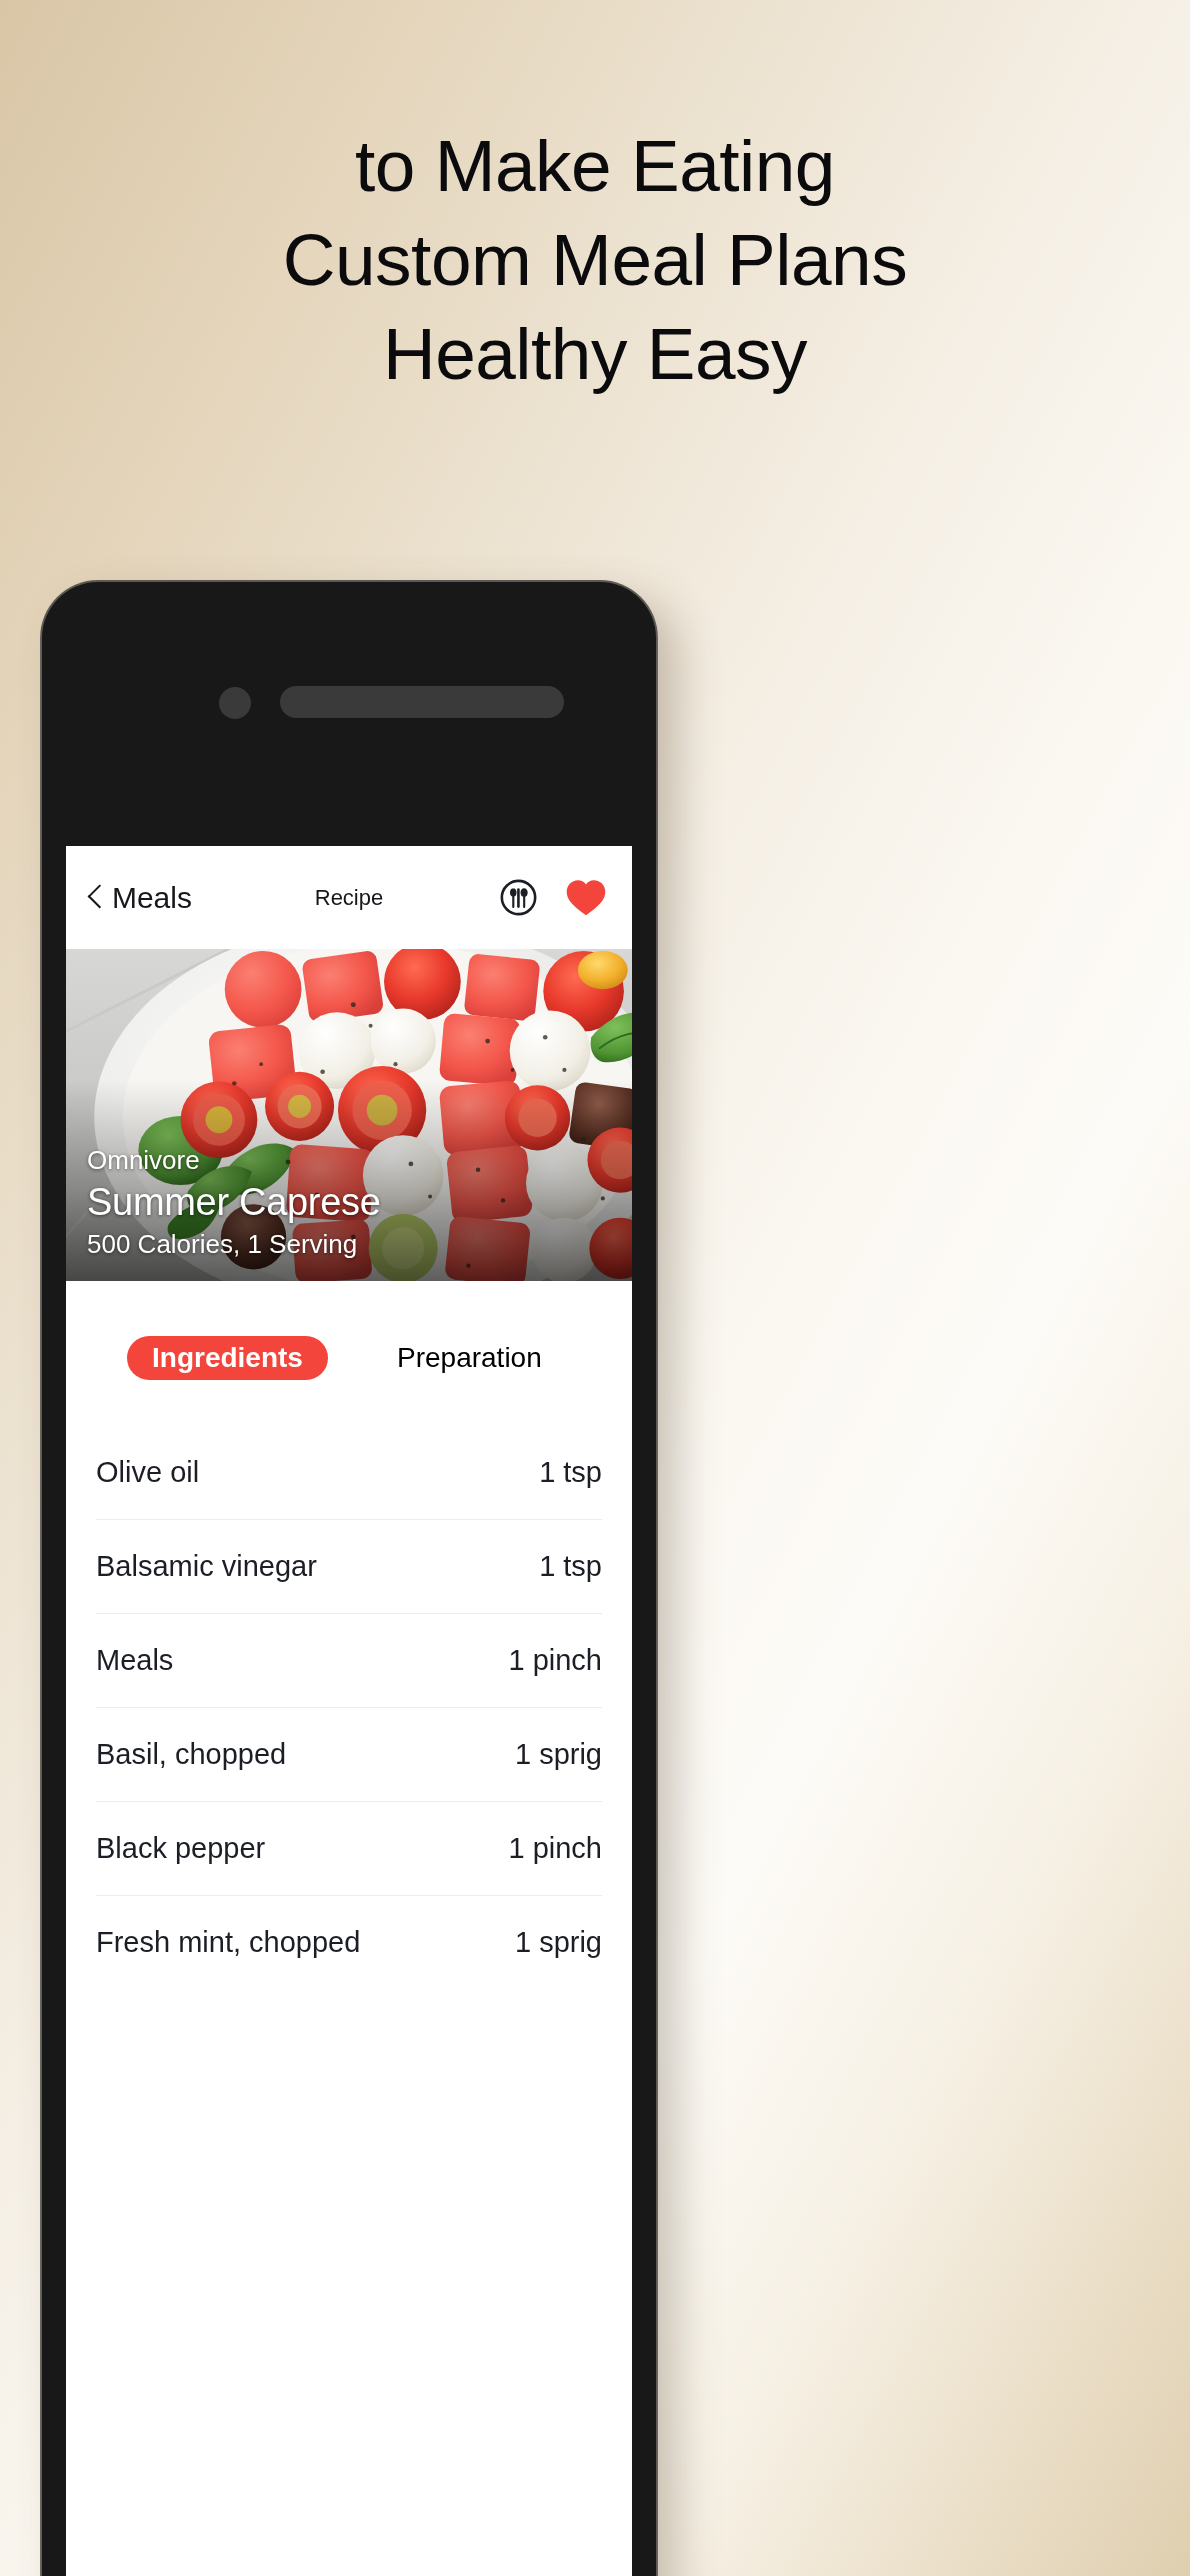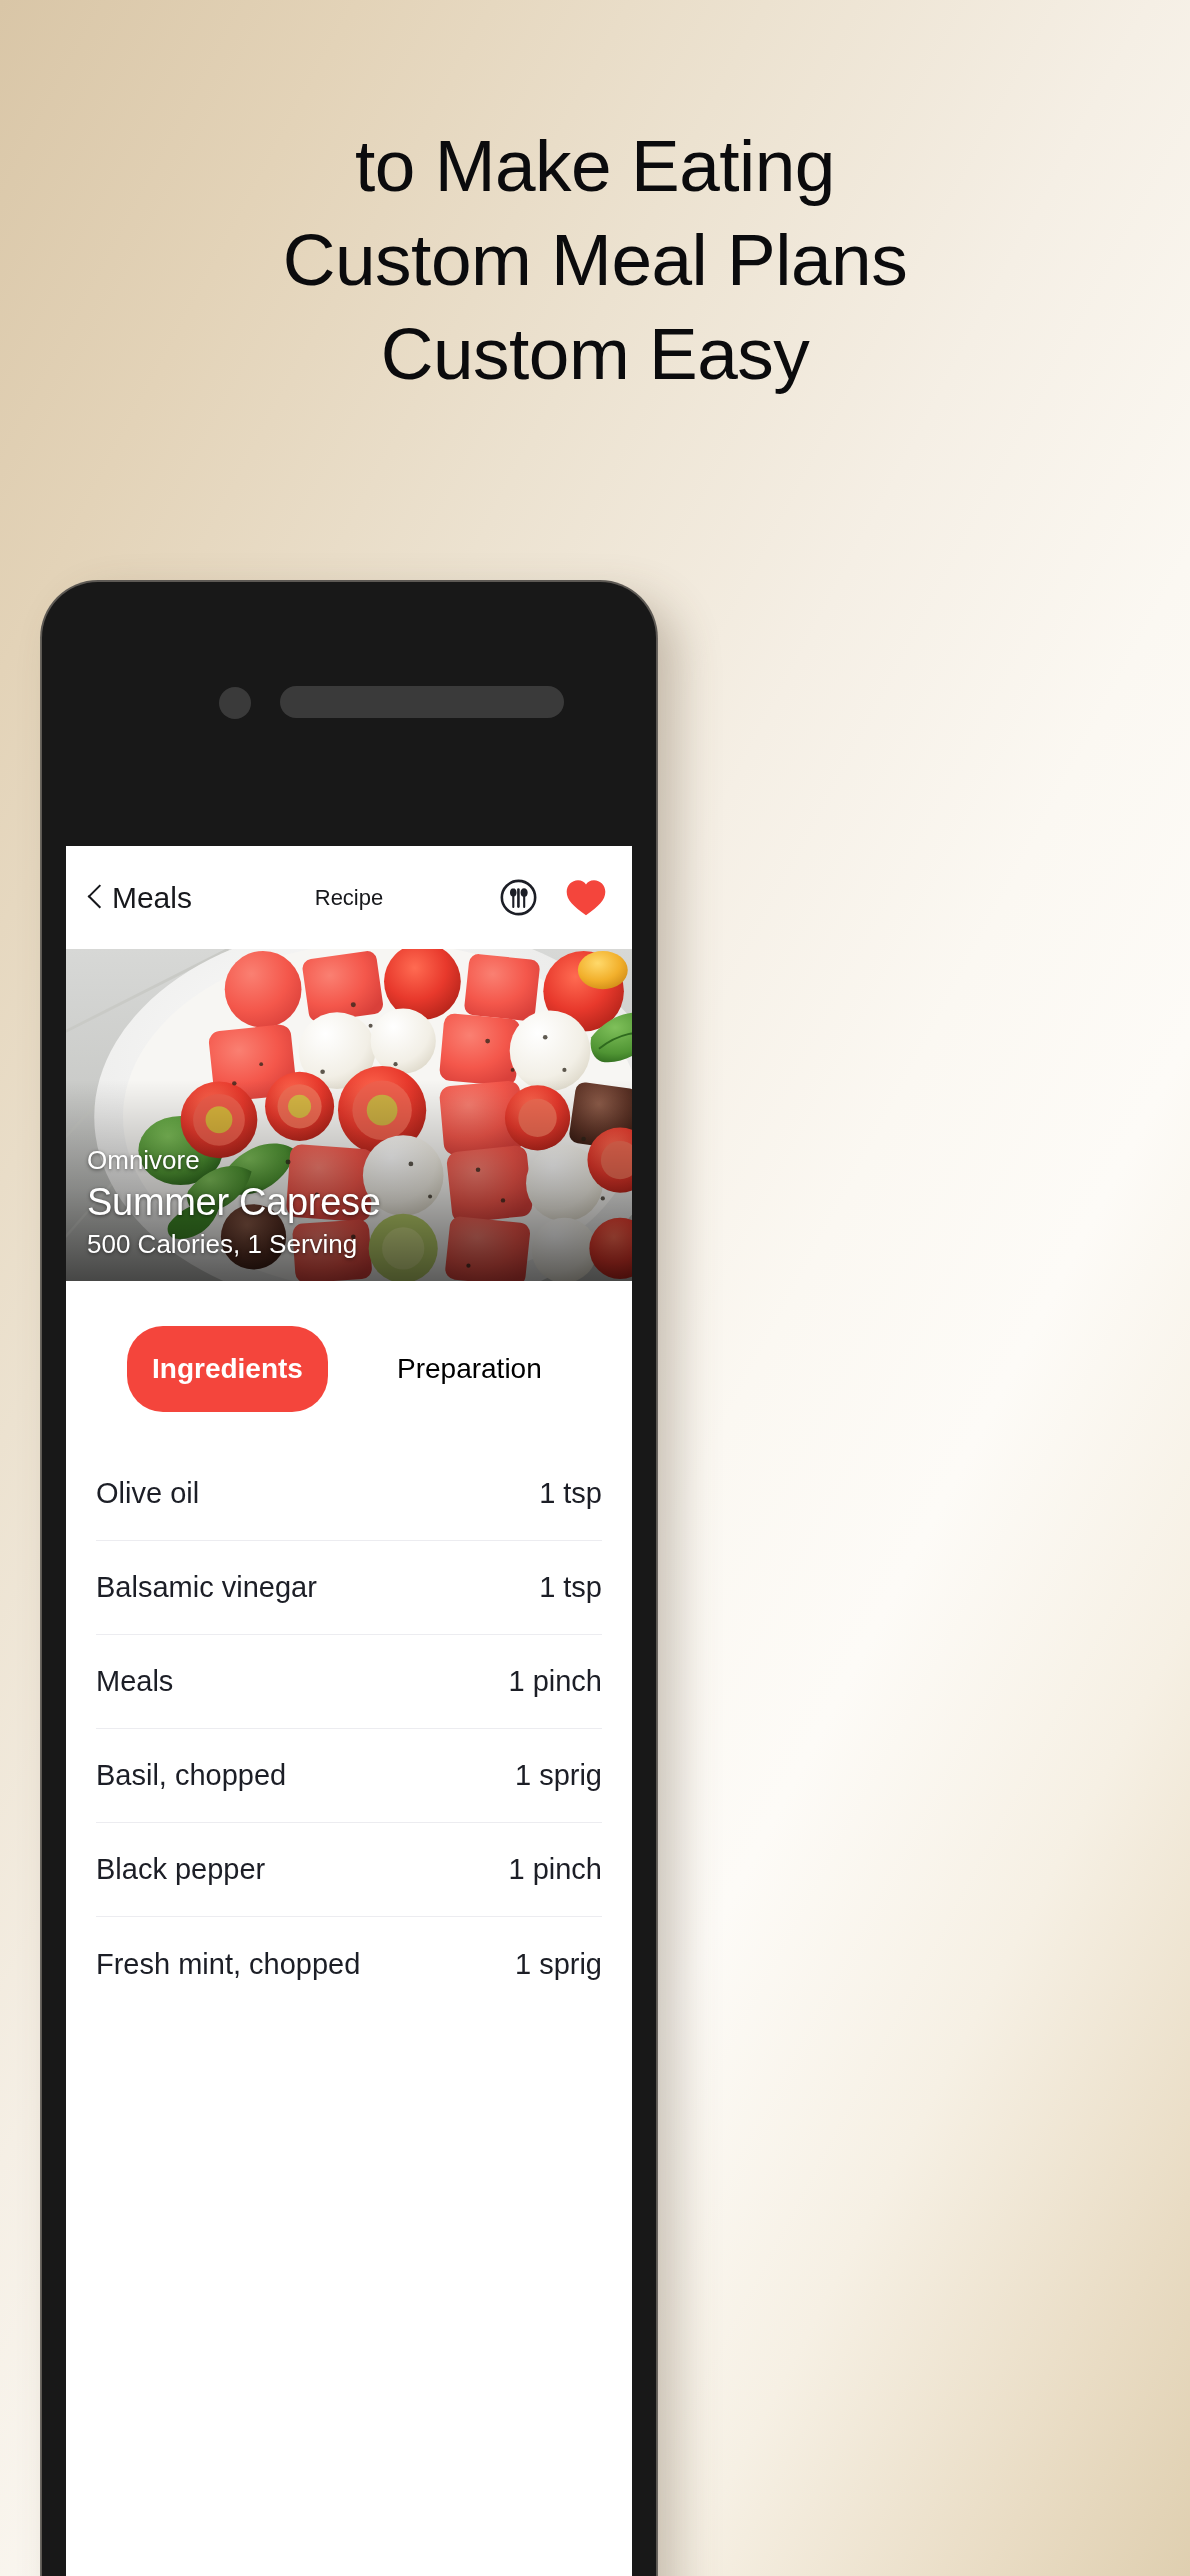--- a/index.html
+++ b/index.html
@@ -177,21 +177,21 @@
   }
   .tab {
     font-size: 28px;
     text-align: center;
     cursor: pointer;
   }
   .tab-active {
     background: #f4453c;
     color: #ffffff;
     border-radius: 36px;
-    padding: 27px 0;
+    padding: 6px 0;
     width: 201px;
     margin-left: 61px;
     font-weight: 700;
   }
   .tab-inactive {
     color: #000000;
     margin-left: 69px;
     padding: 16.3px 0;
   }
 
@@ -209,21 +209,21 @@
   .ing-row:last-child { border-bottom: none; }
   .ing-name { white-space: nowrap; }
   .ing-qty  { white-space: nowrap; }
 </style>
 </head>
 <body>
 
 <div class="headline">
   <span class="hl-line">to Make Eating</span>
   <span class="hl-line">Custom Meal Plans</span>
-  <span class="hl-line">Custom Easy</span>
+  <span class="hl-line">Healthy Easy</span>
 </div>
 
 <div class="phone">
 
   <div class="phone-top">
     <div class="camera-dot"></div>
     <div class="earpiece"></div>
   </div>
 
   <div class="screen">

